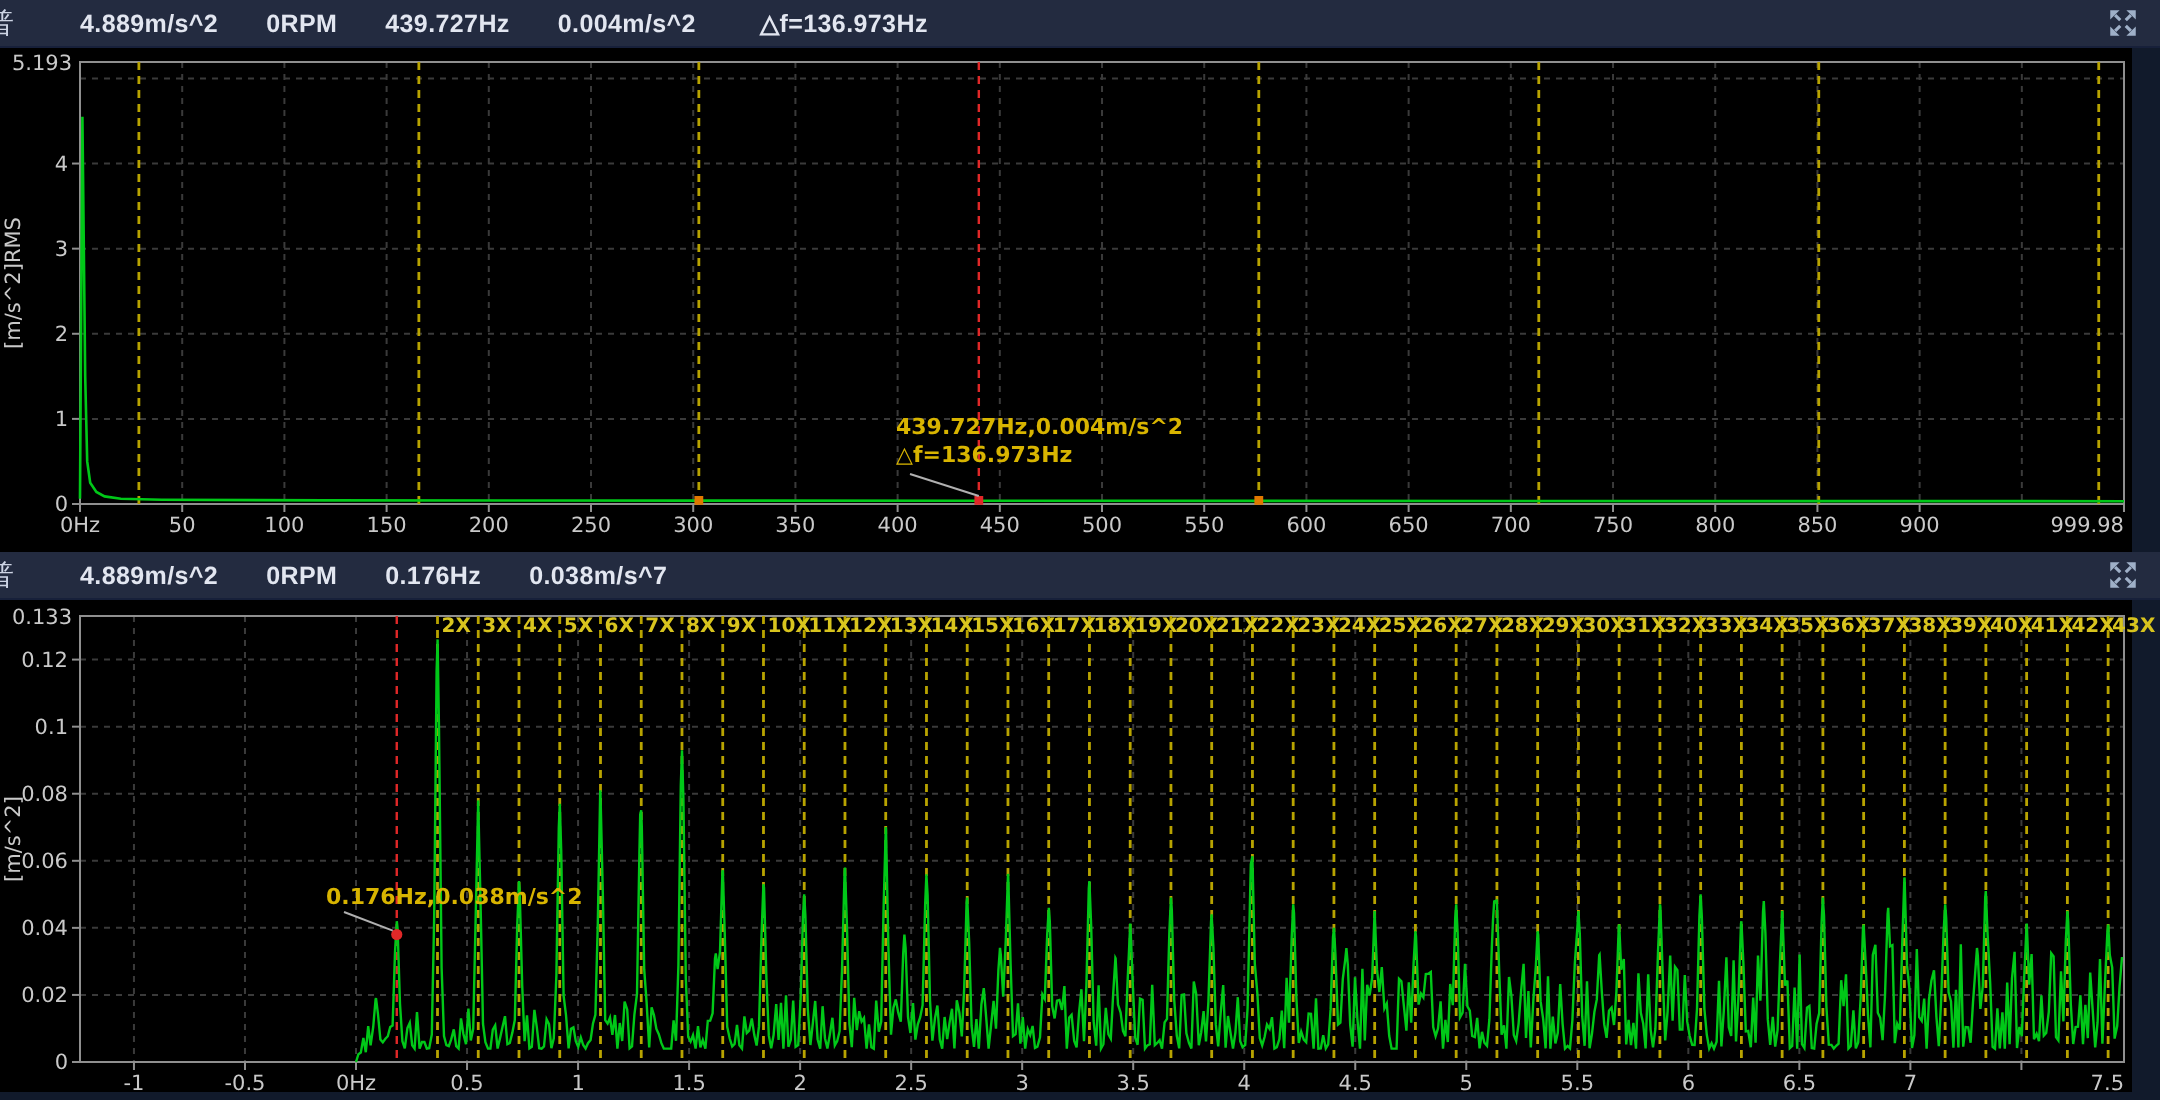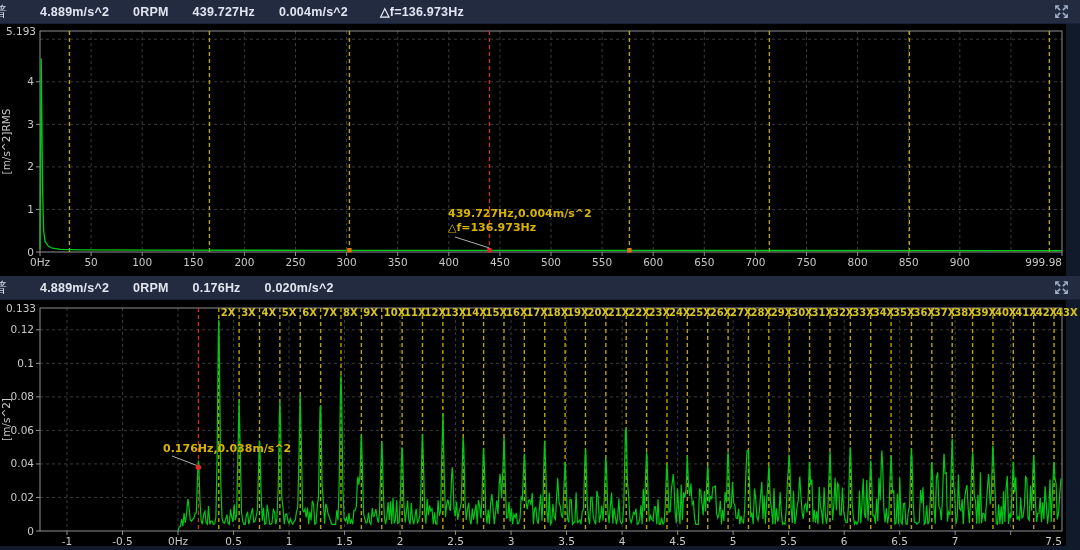--- a/index.html
+++ b/index.html
@@ -156,21 +156,21 @@
           <text x="448" y="207" fill="#d8b400" font-family="&quot;DejaVu Sans&quot;,sans-serif" font-size="11" font-weight="bold">△f=136.973Hz</text>
         </g>
       </svg>
     </div>
 
   <div class="panel-header" style="top:276px;">
     <div class="hicon"><span>普</span></div>
     <span class="readout">4.889m/s^2</span>
     <span class="readout">0RPM</span>
     <span class="readout">0.176Hz</span>
-    <span class="readout">0.020m/s^2</span>
+    <span class="readout">0.038m/s^7</span>
     <span class="spacer"></span>
     <div class="expand-btn">
       <svg width="17" height="17" viewBox="0 0 16 16">
         <g fill="#9fb0c8" stroke="none">
           <path d="M2 2h4.4L2 6.4z"></path>
             <path d="M14 2v4.4L9.6 2z"></path>
           <path d="M2 14V9.6L6.4 14z"></path>
             <path d="M14 14H9.6L14 9.6z"></path>
         </g>
         <g stroke="#9fb0c8" stroke-width="1.5">

